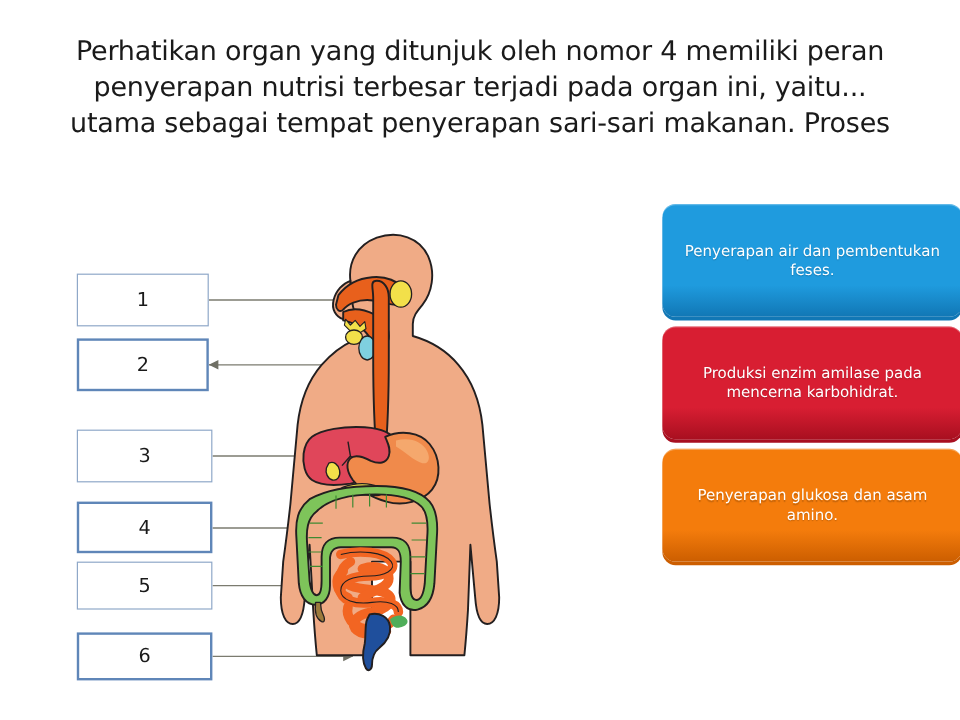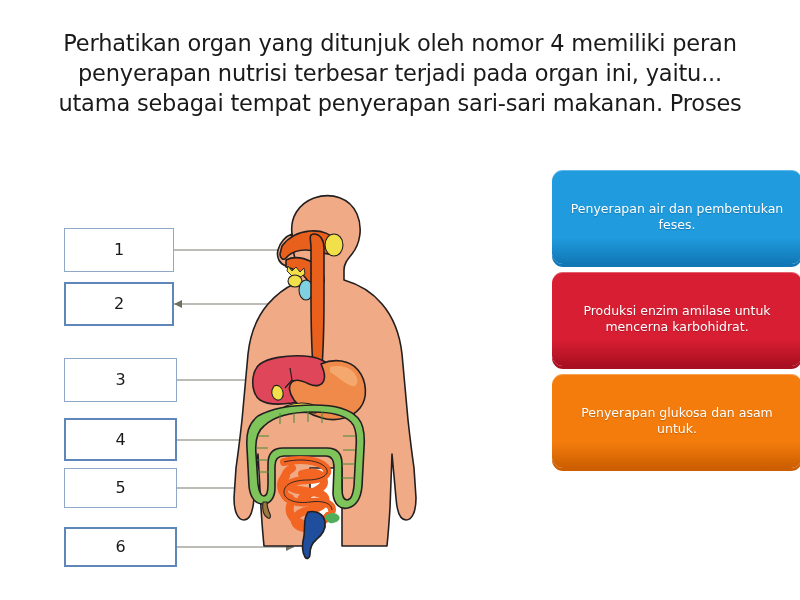--- a/index.html
+++ b/index.html
@@ -267,18 +267,18 @@
   <div class="label-box strong" style="left:22px; top:359px; width:113px; height:40px;">
     <span class="label-num">6</span>
   </div>
 </div>
 
 <div id="answers">
   <div class="answer-card" id="card-0" style="top: 2px; height: 94px; background: linear-gradient(rgb(31, 155, 222) 0%, rgb(31, 155, 222) 72%, rgb(17, 119, 181) 100%); box-shadow: rgba(255, 255, 255, 0.3) 0px 1px 0px inset, rgb(17, 119, 181) 0px 3px 0px;">
     <span class="card-text">Penyerapan air dan pembentukan feses.</span>
   </div>
   <div class="answer-card" id="card-1" style="top: 104px; height: 94px; background: linear-gradient(rgb(216, 30, 50) 0%, rgb(216, 30, 50) 72%, rgb(168, 15, 32) 100%); box-shadow: rgba(255, 255, 255, 0.3) 0px 1px 0px inset, rgb(168, 15, 32) 0px 3px 0px;">
-    <span class="card-text">Produksi enzim amilase untuk mencerna karbohidrat.</span>
+    <span class="card-text">Produksi enzim amilase pada mencerna karbohidrat.</span>
   </div>
   <div class="answer-card" id="card-2" style="top: 206px; height: 94px; background: linear-gradient(rgb(244, 124, 12) 0%, rgb(244, 124, 12) 72%, rgb(204, 94, 0) 100%); box-shadow: rgba(255, 255, 255, 0.3) 0px 1px 0px inset, rgb(204, 94, 0) 0px 3px 0px;">
-    <span class="card-text">Penyerapan glukosa dan asam untuk.</span>
+    <span class="card-text">Penyerapan glukosa dan asam amino.</span>
   </div>
 </div>
 
 </body></html>

